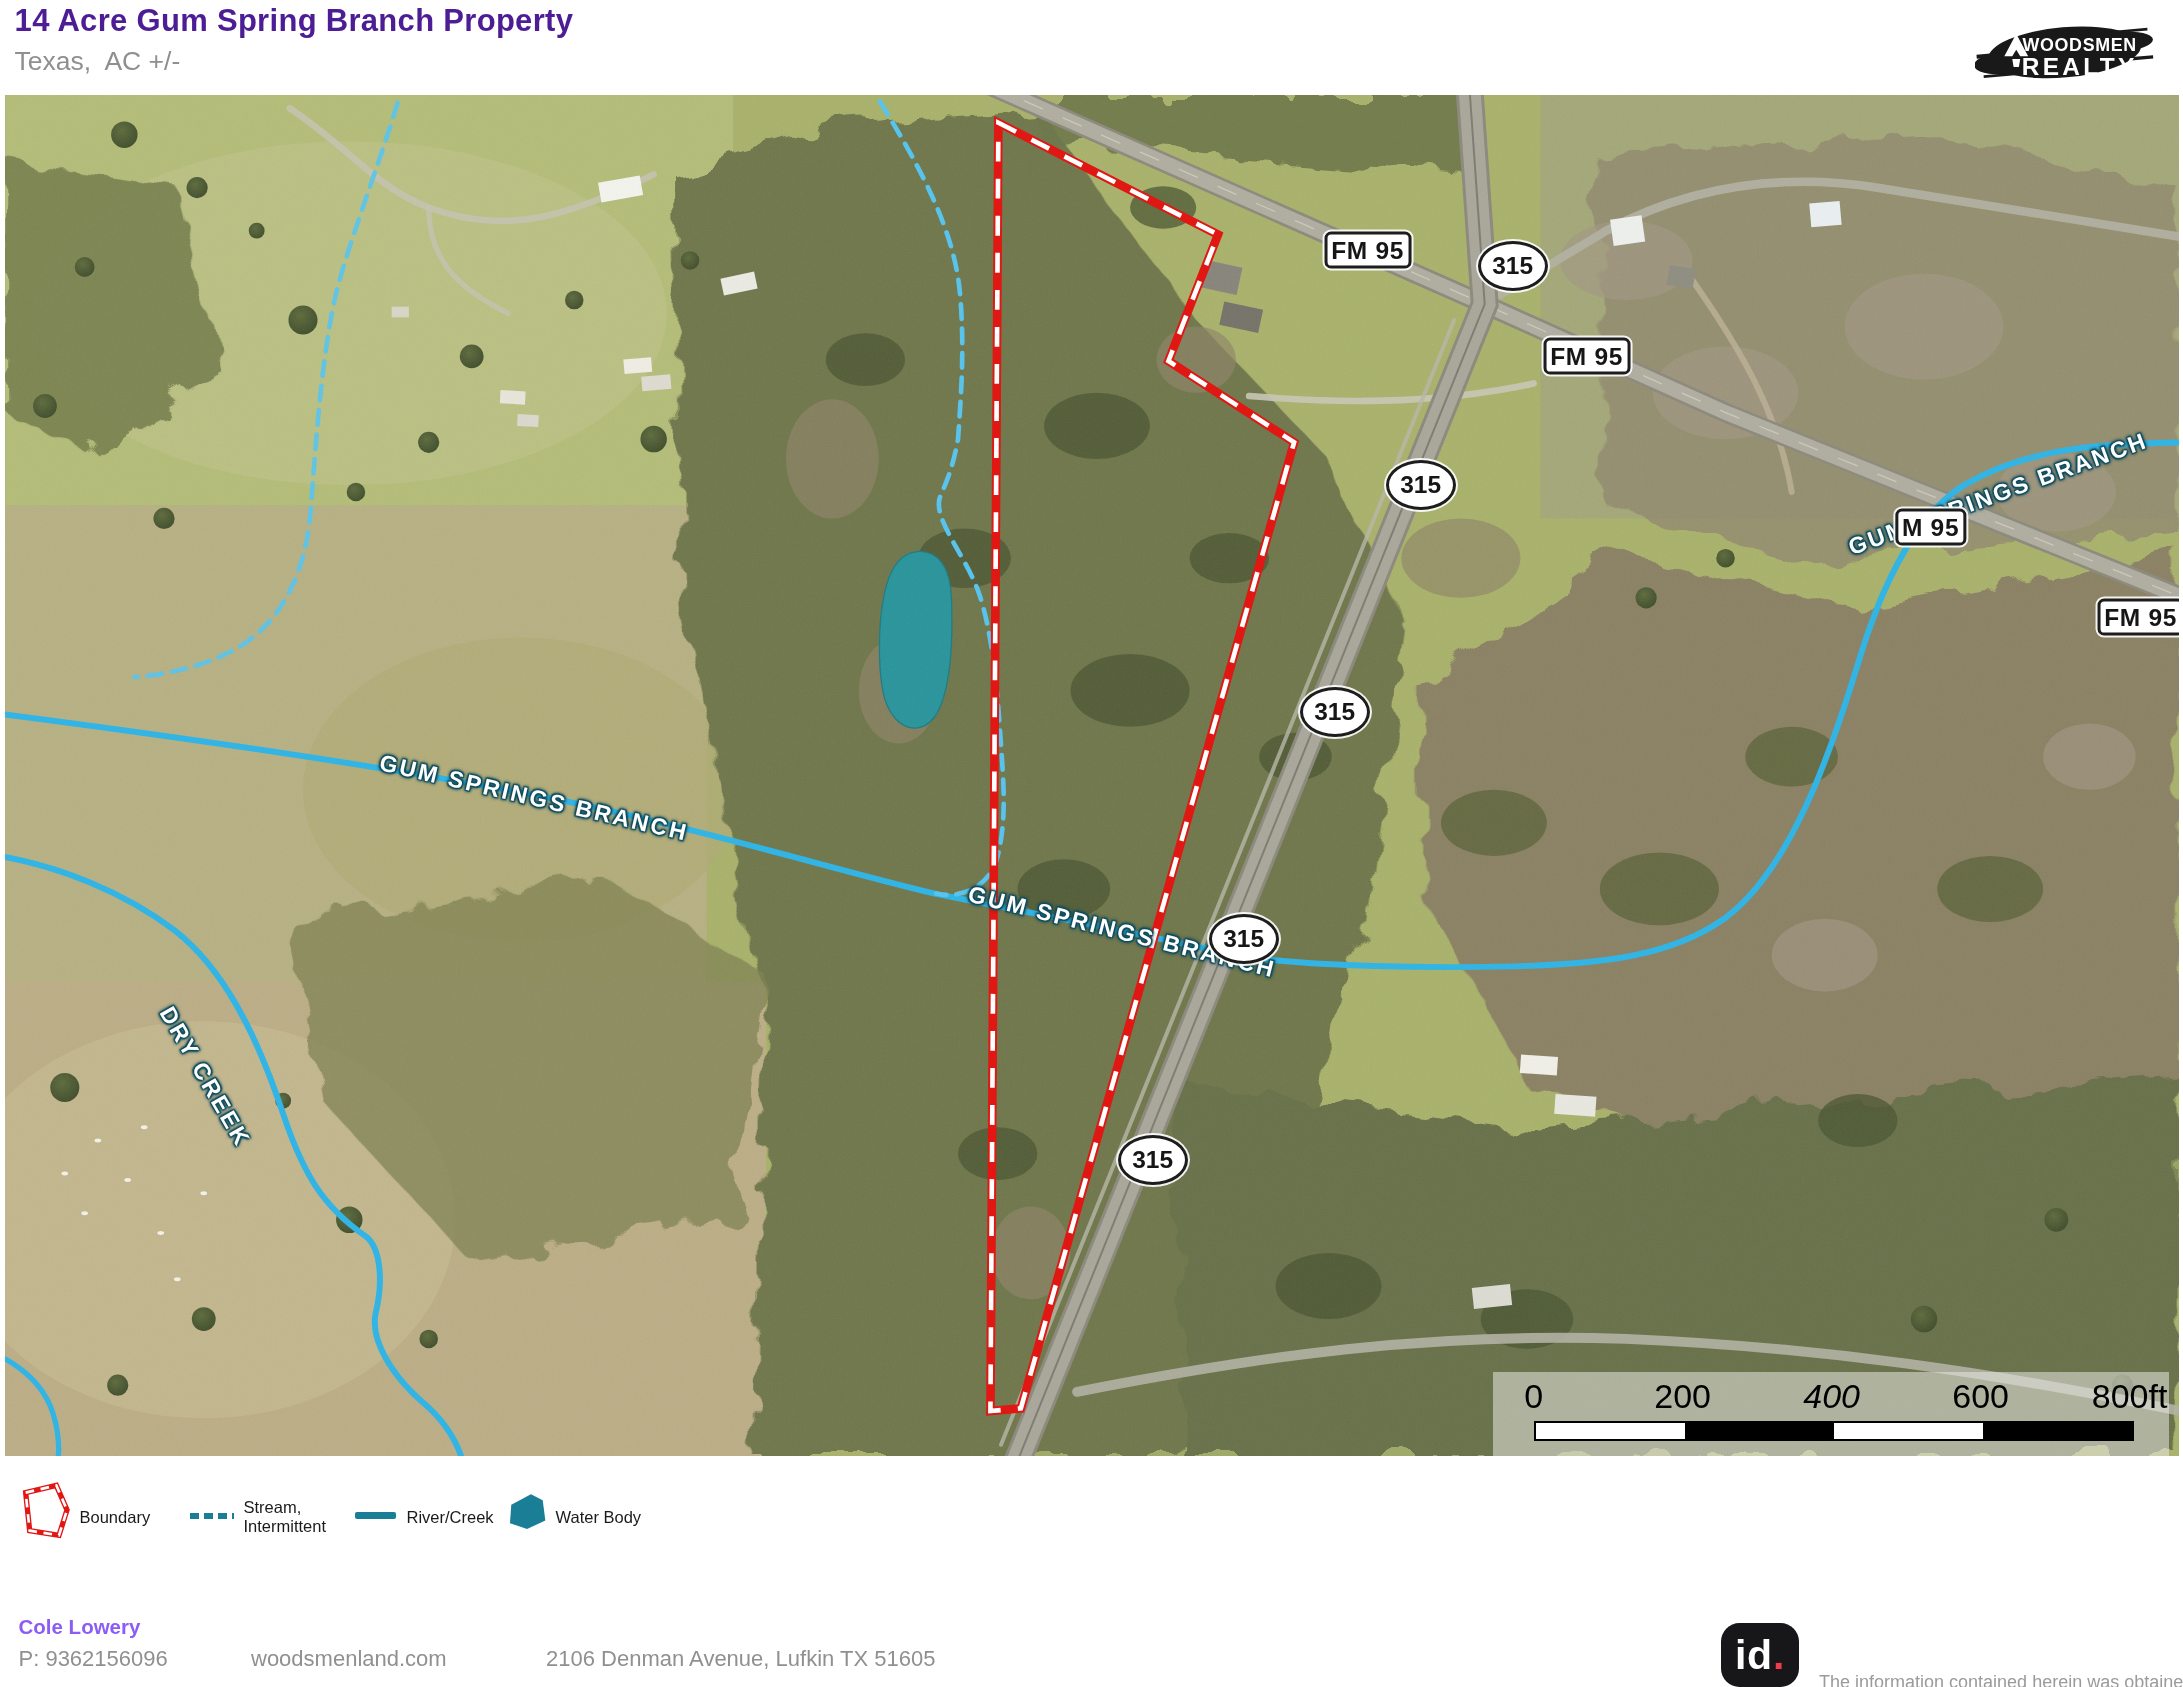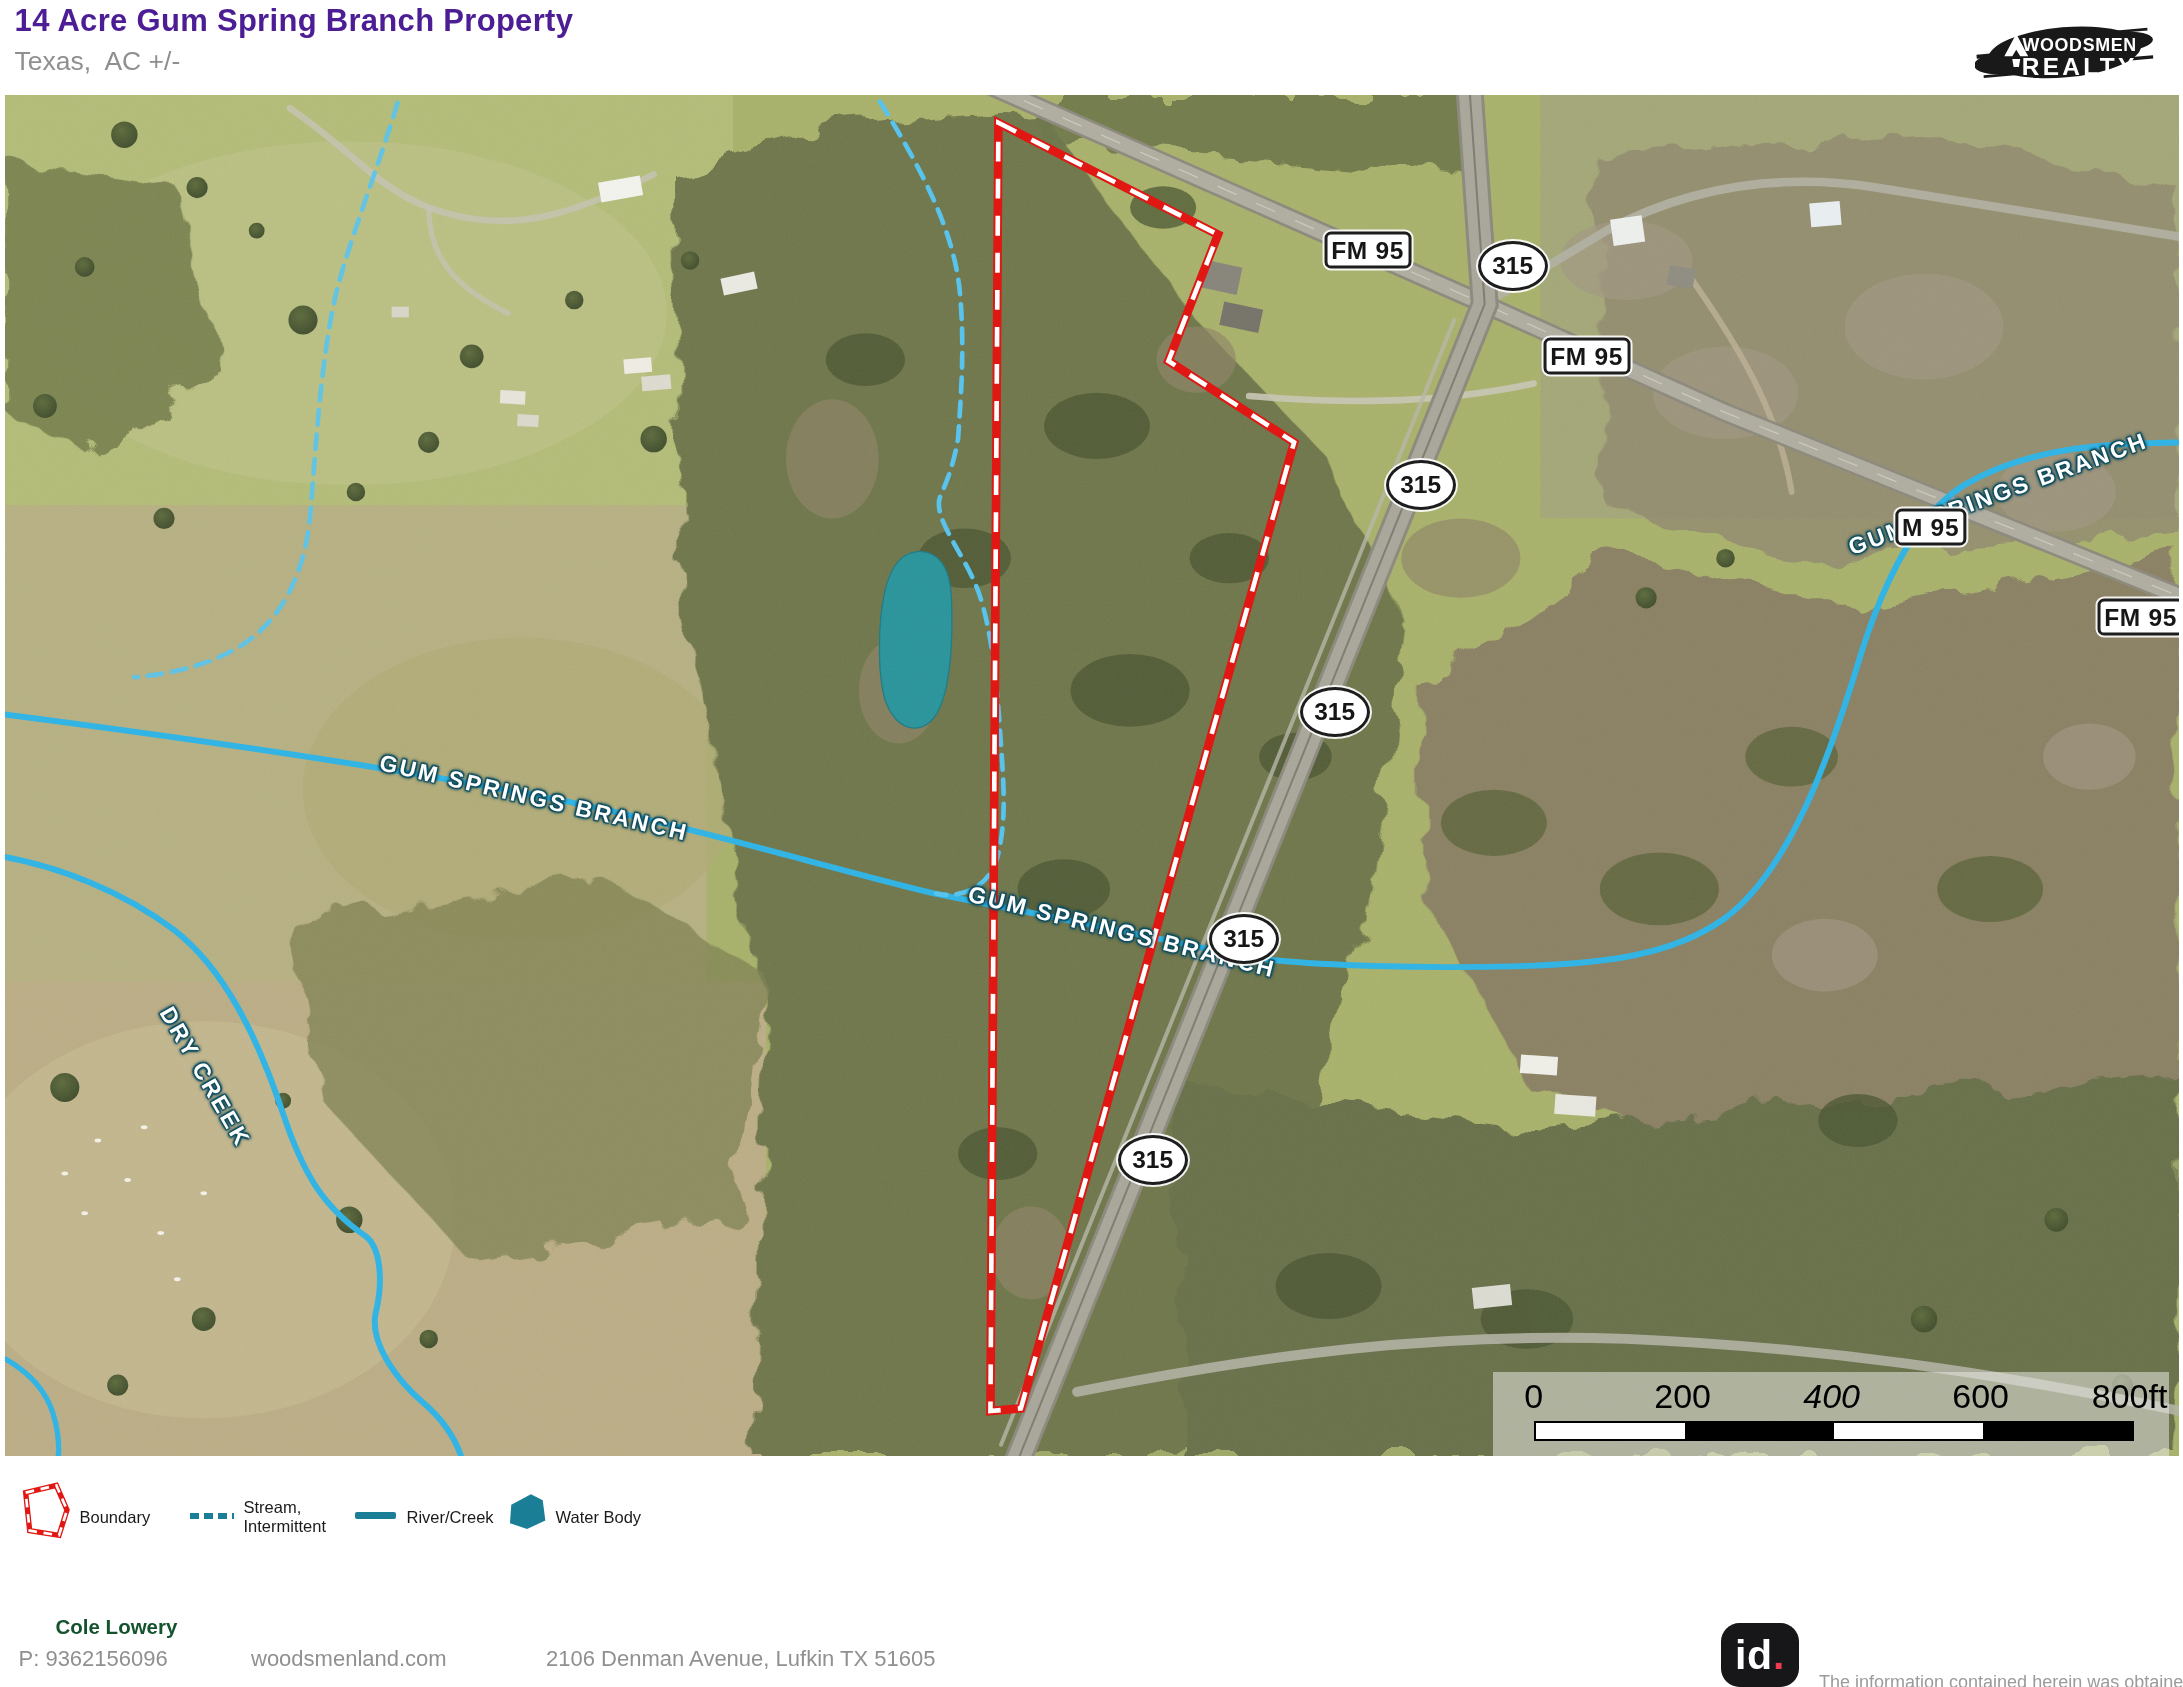--- a/index.html
+++ b/index.html
@@ -41,21 +41,21 @@
 
   
   .legend{position:absolute;left:18.5px;top:1481px;width:794px;height:69px;}
   .legend .lbl{position:absolute;font-size:16.5px;color:#1b1b1b;line-height:19px;white-space:pre-line;}
   .licon{position:absolute;}
   .dashline{width:44px;height:6px;top:32px;
             background:repeating-linear-gradient(90deg,#1b7e97 0 8.6px,rgba(0,0,0,0) 8.6px 14px);}
   .solidline{width:41px;height:6.6px;top:31px;background:#1b7e97;border-radius:2px;}
 
   
-  .agent{position:absolute;left:18.5px;top:1615px;font-size:20.5px;font-weight:bold;color:#14532d;margin-left:37px;}
+  .agent{position:absolute;left:18.5px;top:1615px;font-size:20.5px;font-weight:bold;color:#8b5cf6;}
   .contact{position:absolute;top:1646px;font-size:22px;color:#909090;white-space:pre;}
   .c-phone{left:18.5px;} .c-web{left:251px;} .c-addr{left:546px;}
 
   .idlogo{position:absolute;left:1721px;top:1623px;width:78px;height:64px;border-radius:18.5px;
           background:#17171a;color:#fff;display:flex;align-items:center;justify-content:center;
           font-size:41px;font-weight:bold;letter-spacing:0.7px;}
   .idlogo .dot{color:#ef3b4e;}
   .disclaimer{position:absolute;left:1819px;top:1627px;font-size:18px;color:#9b9b9b;
               line-height:22px;white-space:pre;}
 </style>

